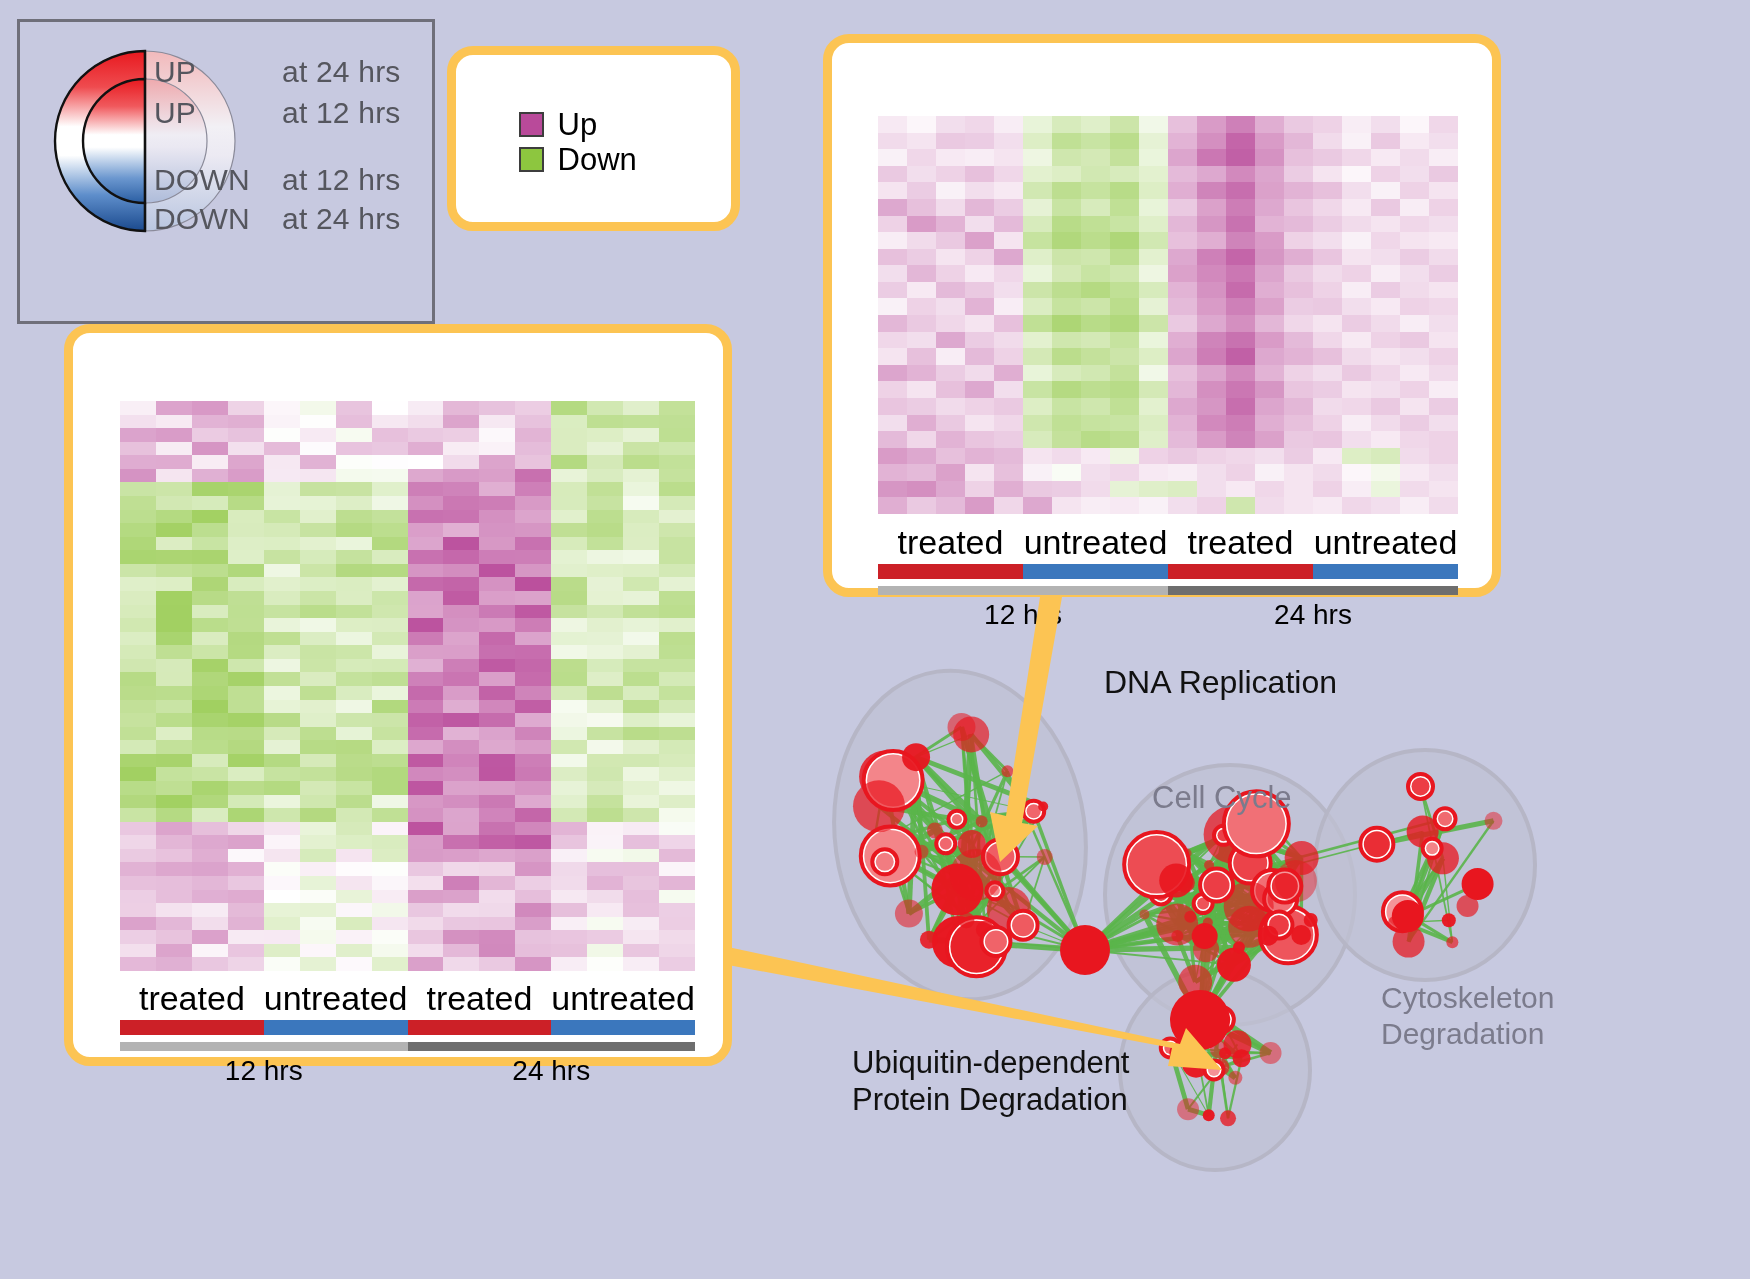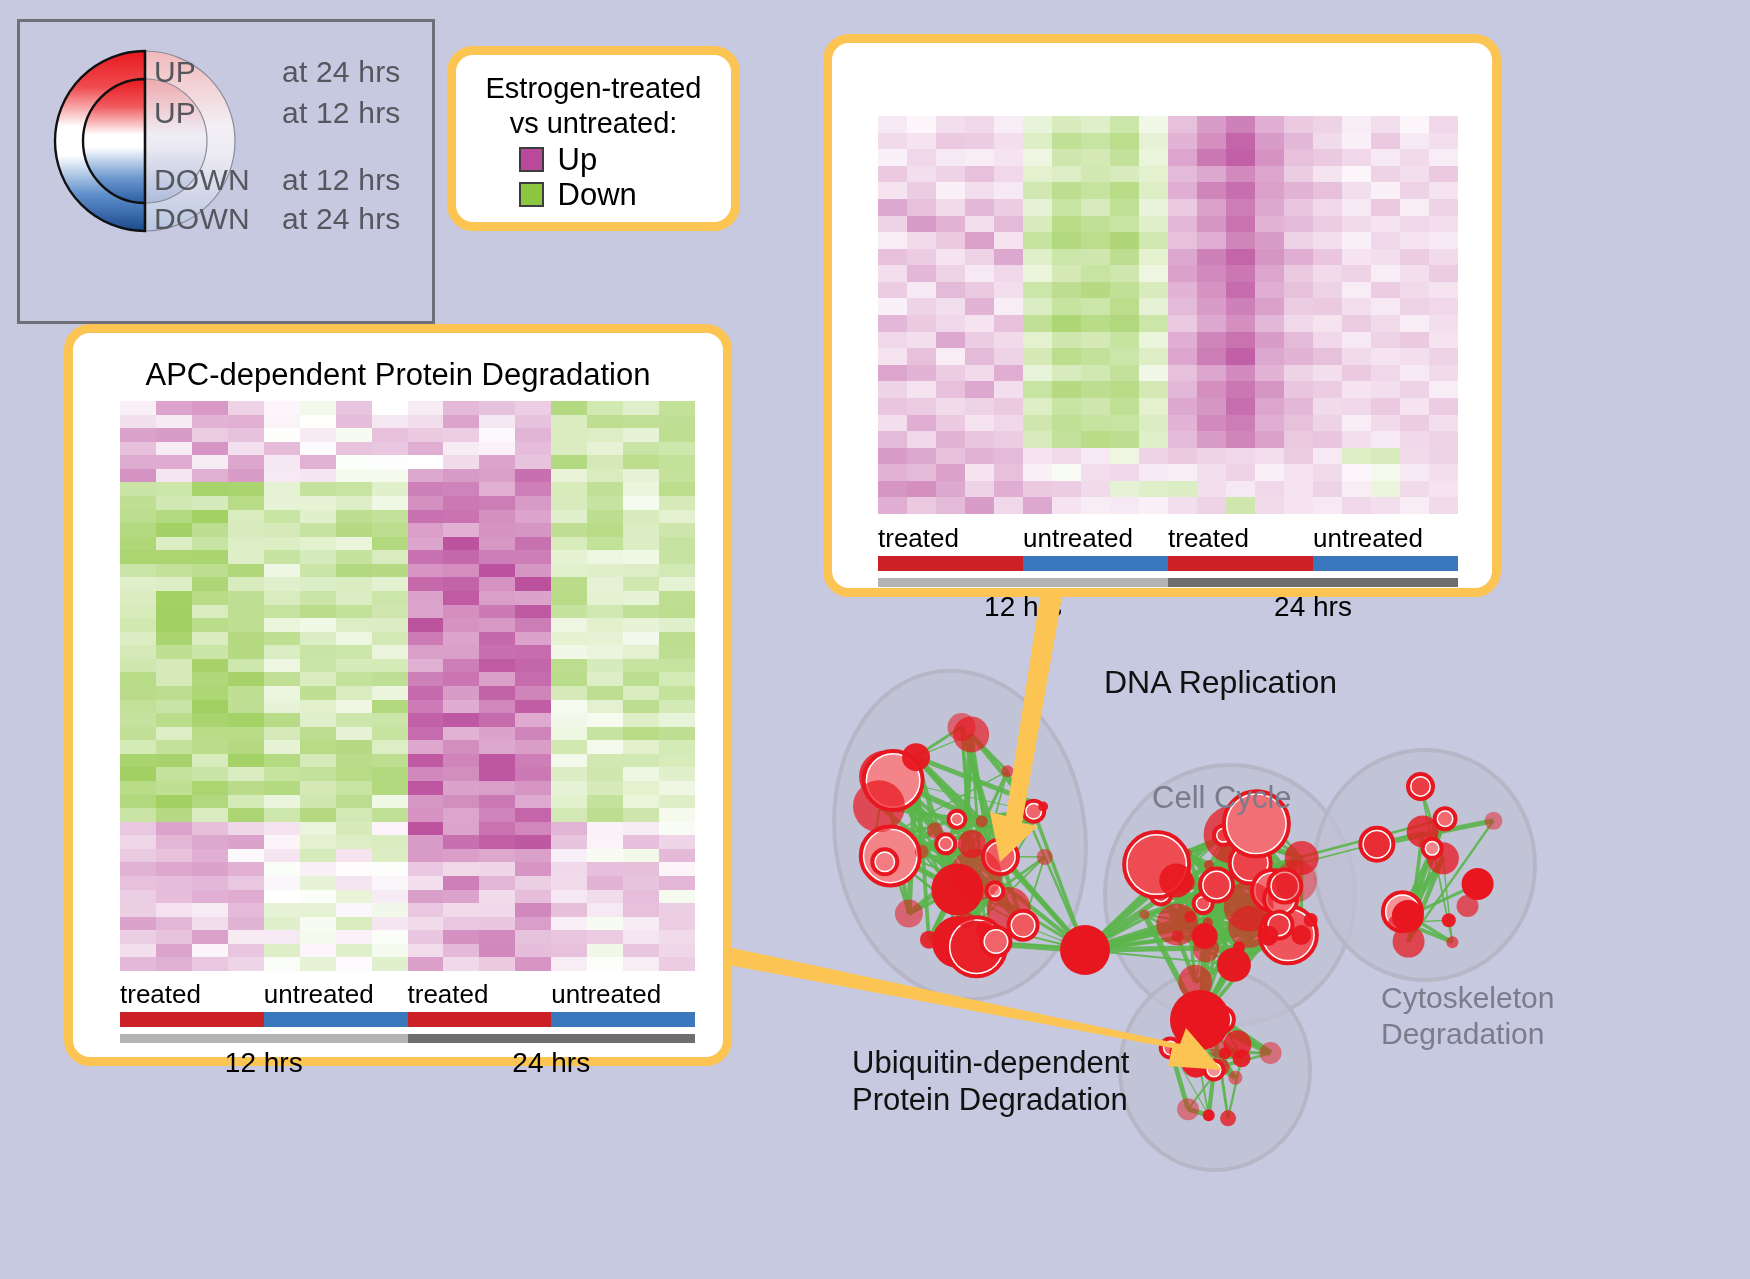--- a/index.html
+++ b/index.html
@@ -58,21 +58,21 @@
     position:absolute;left:0;right:0;text-align:center;
     font-size:31px;color:#000;font-weight:400;
   }
   .heatmap{position:absolute;display:grid;}
   .heatmap div{width:100%;height:100%;}
 
   
   .axis{position:absolute;}
   .axis-names{display:flex;width:100%;}
   .axis-names span{
-    flex:1;font-size:26px;color:#000;white-space:nowrap;
+    flex:1;text-align:center;font-size:34px;color:#000;white-space:nowrap;
   }
   .axis-bar{display:flex;width:100%;height:15px;margin-top:2px;}
   .axis-bar i{flex:1;display:block;}
   .time-bar{display:flex;width:100%;height:9px;margin-top:7px;}
   .time-bar i{flex:1;display:block;}
   .time-names{display:flex;width:100%;margin-top:4px;}
   .time-names span{flex:1;text-align:center;font-size:28px;color:#000;}
 
   
   #network{position:absolute;left:800px;top:620px;width:950px;height:659px;}
@@ -139,24 +139,20 @@
     </div>
     <div class="key-row" style="left:134px;top:180px;">
       <span class="key-lbl">DOWN</span>
       <span>at 24 hrs</span>
     </div>
 
   </div>
 
   <div class="card" id="updown-card">
     <div id="updown-inner">
-      <div id="updown-title">
-        <div>Estrogen-treated</div>
-        <div>vs untreated:</div>
-      </div>
       <div class="ud-row">
         <span class="ud-swatch" style="background:#b94a9a"></span>
         <span class="ud-label">Up</span>
       </div>
       <div class="ud-row">
         <span class="ud-swatch" style="background:#8dc63f"></span>
         <span class="ud-label">Down</span>
       </div>
     </div>
   </div>
@@ -662,21 +658,20 @@
         <i style="background:#6e6e6e"></i>
       </div>
       <div class="time-names">
         <span>12 hrs</span>
         <span>24 hrs</span>
       </div>
     </div>
   </div>
 
   <div class="card" id="apc-card">
-    <div class="panel-title" style="top:24px;">APC-dependent Protein Degradation</div>
     <div class="heatmap" id="hm-apc" style="left: 47px; top: 68px; width: 575px; height: 570px; grid-template-columns: repeat(16, 1fr); grid-template-rows: repeat(42, 1fr);">
         <div style="background: rgb(249, 239, 246);"></div>
         <div style="background: rgb(220, 163, 204);"></div>
         <div style="background: rgb(216, 153, 198);"></div>
         <div style="background: rgb(238, 211, 230);"></div>
         <div style="background: rgb(252, 246, 250);"></div>
         <div style="background: rgb(243, 249, 234);"></div>
         <div style="background: rgb(232, 196, 222);"></div>
         <div style="background: rgb(255, 254, 255);"></div>
         <div style="background: rgb(247, 235, 244);"></div>

